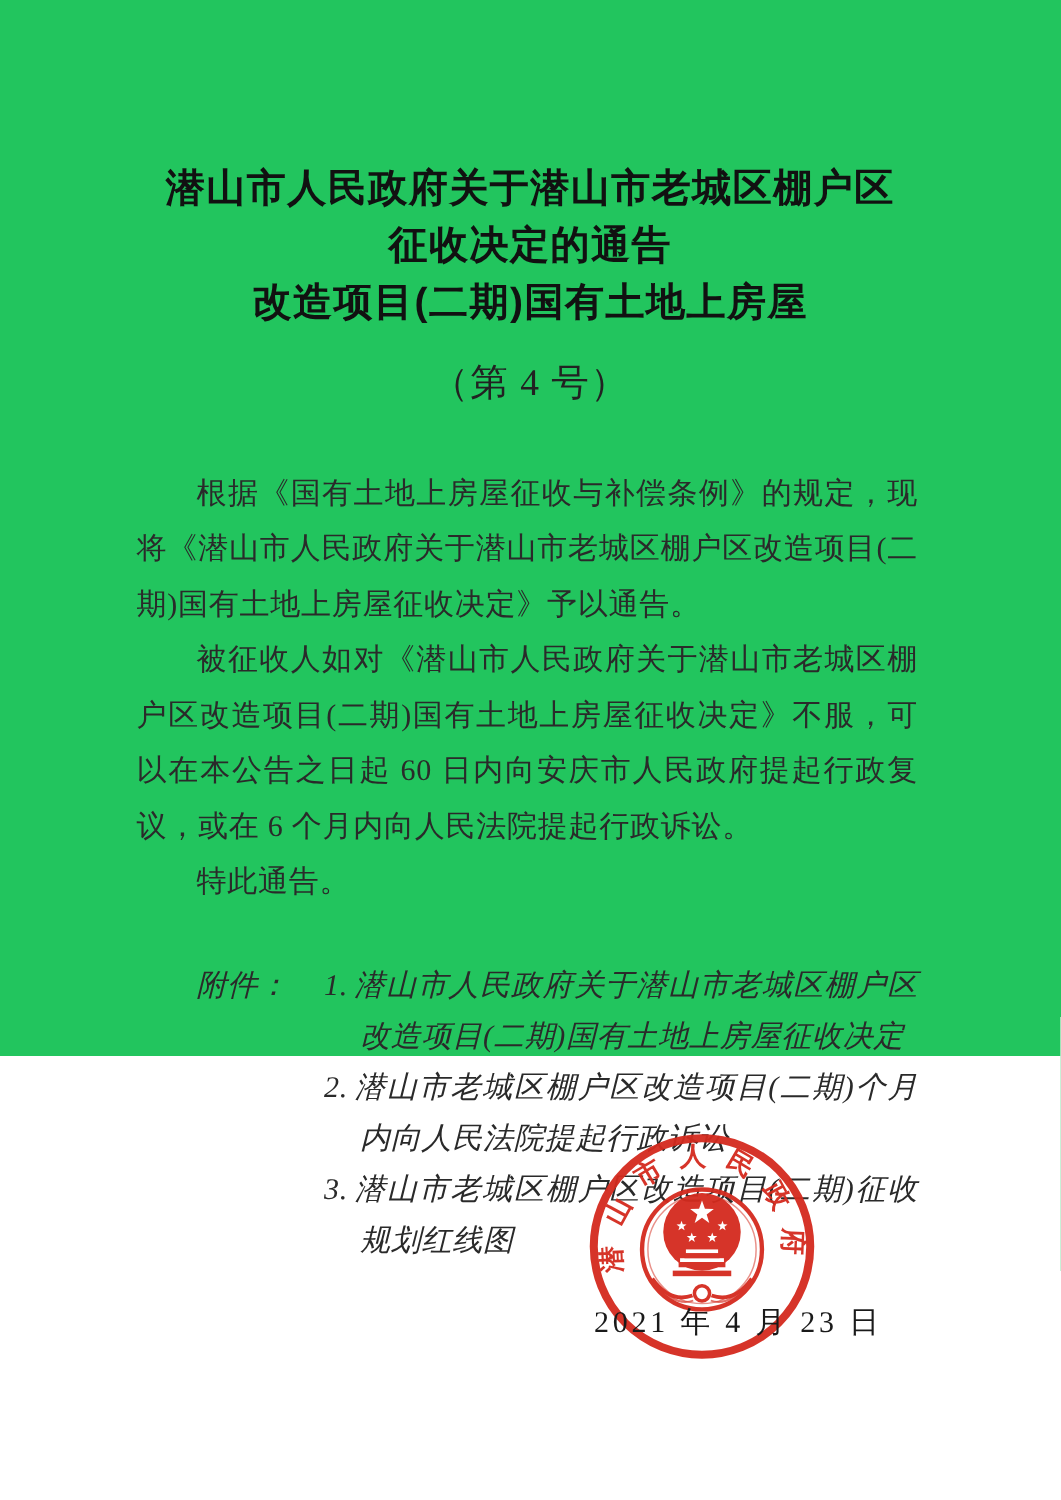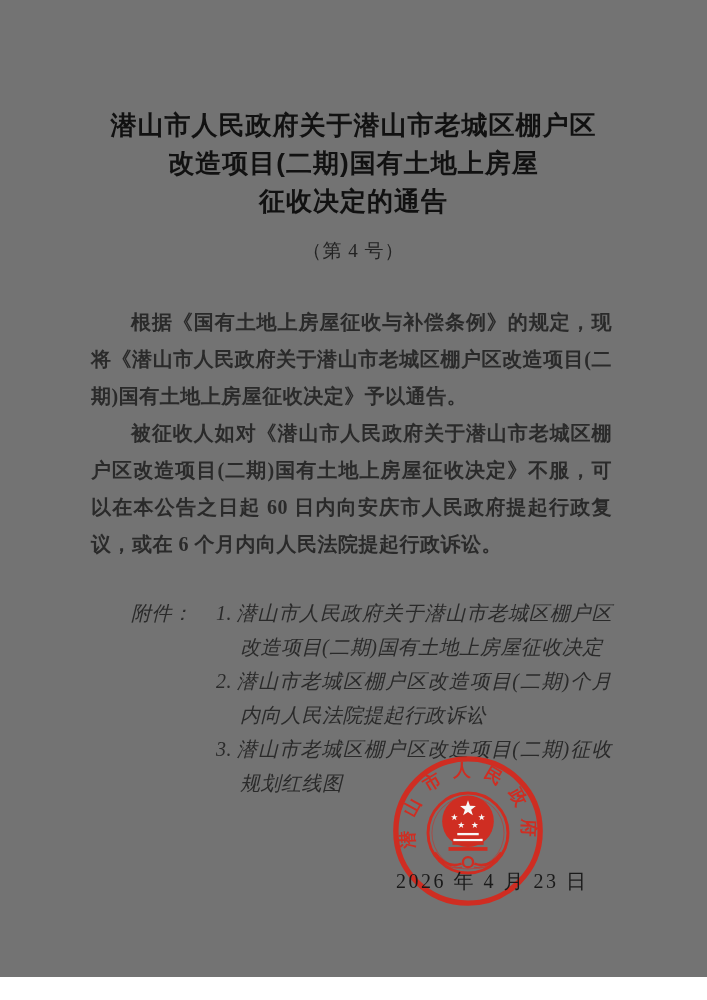--- a/index.html
+++ b/index.html
@@ -6,49 +6,48 @@
   html,body { background:#ffffff; }
   body {
     width:707px; height:1000px;
     font-family:"Liberation Serif", serif;
     color:#1f1f1f;
     position:relative;
     overflow:hidden;
   }
   .page {
     position:relative;
-    width:707px; height:977px;
-    background:#737373;
+    width:707px; height:704px;
+    background:#22c55e;
   }
   .title {
     padding-top:106px;
     text-align:center;
     font-family:"Liberation Sans", sans-serif;
     font-weight:700;
     font-size:26px;
     line-height:38px;
     letter-spacing:1px;
     color:#111111;
   }
   .title-line { display:block; }
   .doc-number {
     margin-top:18px;
     text-align:center;
-    font-size:19px;
+    font-size:25px;
     letter-spacing:1px;
     color:#222222;
   }
   .content {
     margin:40px 95px 0 91px;
     font-size:20px;
     line-height:37px;
     letter-spacing:0.5px;
     text-align:justify;
     color:#2a2a2a;
-    font-weight:bold;
   }
   .content p { text-indent:2em; margin:0; }
   .attachments {
     position:relative;
     margin:33px 95px 0 131px;
     padding-left:49px;
     font-size:20px;
     line-height:34px;
     letter-spacing:0.5px;
     color:#2a2a2a;
@@ -82,29 +81,30 @@
     white-space:nowrap;
   }
 </style>
 </head>
 <body>
 
 <div class="page">
 
   <h1 class="title">
     <span class="title-line">潜山市人民政府关于潜山市老城区棚户区</span>
+    <span class="title-line">征收决定的通告</span>
     <span class="title-line">改造项目(二期)国有土地上房屋</span>
-    <span class="title-line">征收决定的通告</span>
   </h1>
 
   <div class="doc-number">（第 4 号）</div>
 
   <div class="content">
     <p>根据《国有土地上房屋征收与补偿条例》的规定，现将《潜山市人民政府关于潜山市老城区棚户区改造项目(二期)国有土地上房屋征收决定》予以通告。</p>
     <p>被征收人如对《潜山市人民政府关于潜山市老城区棚户区改造项目(二期)国有土地上房屋征收决定》不服，可以在本公告之日起 60 日内向安庆市人民政府提起行政复议，或在 6 个月内向人民法院提起行政诉讼。</p>
+    <p>特此通告。</p>
   </div>
 
   <div class="attachments">
     <span class="att-label">附件：</span>
     <ol class="att-list">
       <li class="att-item">
         <span class="att-num">1.</span><span>潜山市人民政府关于潜山市老城区棚户区改造项目(二期)国有土地上房屋征收决定</span>
       </li>
       <li class="att-item">
         <span class="att-num">2.</span><span>潜山市老城区棚户区改造项目(二期)个月内向人民法院提起行政诉讼</span>
@@ -152,15 +152,15 @@
       </g>
 
       <circle cx="80" cy="112" r="5.2" fill="none" stroke="#d42a1e" stroke-width="2.4"></circle>
       <path d="M46,102 Q58,119 73.5,113.5" fill="none" stroke="#d42a1e" stroke-width="2.6"></path>
       <path d="M114,102 Q102,119 86.5,113.5" fill="none" stroke="#d42a1e" stroke-width="2.6"></path>
       <path d="M50,107 Q62,121 74,117" fill="none" stroke="#d42a1e" stroke-width="1.4" opacity="0.7"></path>
       <path d="M110,107 Q98,121 86,117" fill="none" stroke="#d42a1e" stroke-width="1.4" opacity="0.7"></path>
     </g>
   </svg>
 
-  <div class="issue-date">2026 年 4 月 23 日</div>
+  <div class="issue-date">2021 年 4 月 23 日</div>
 
 </div>
 
 </body></html>

